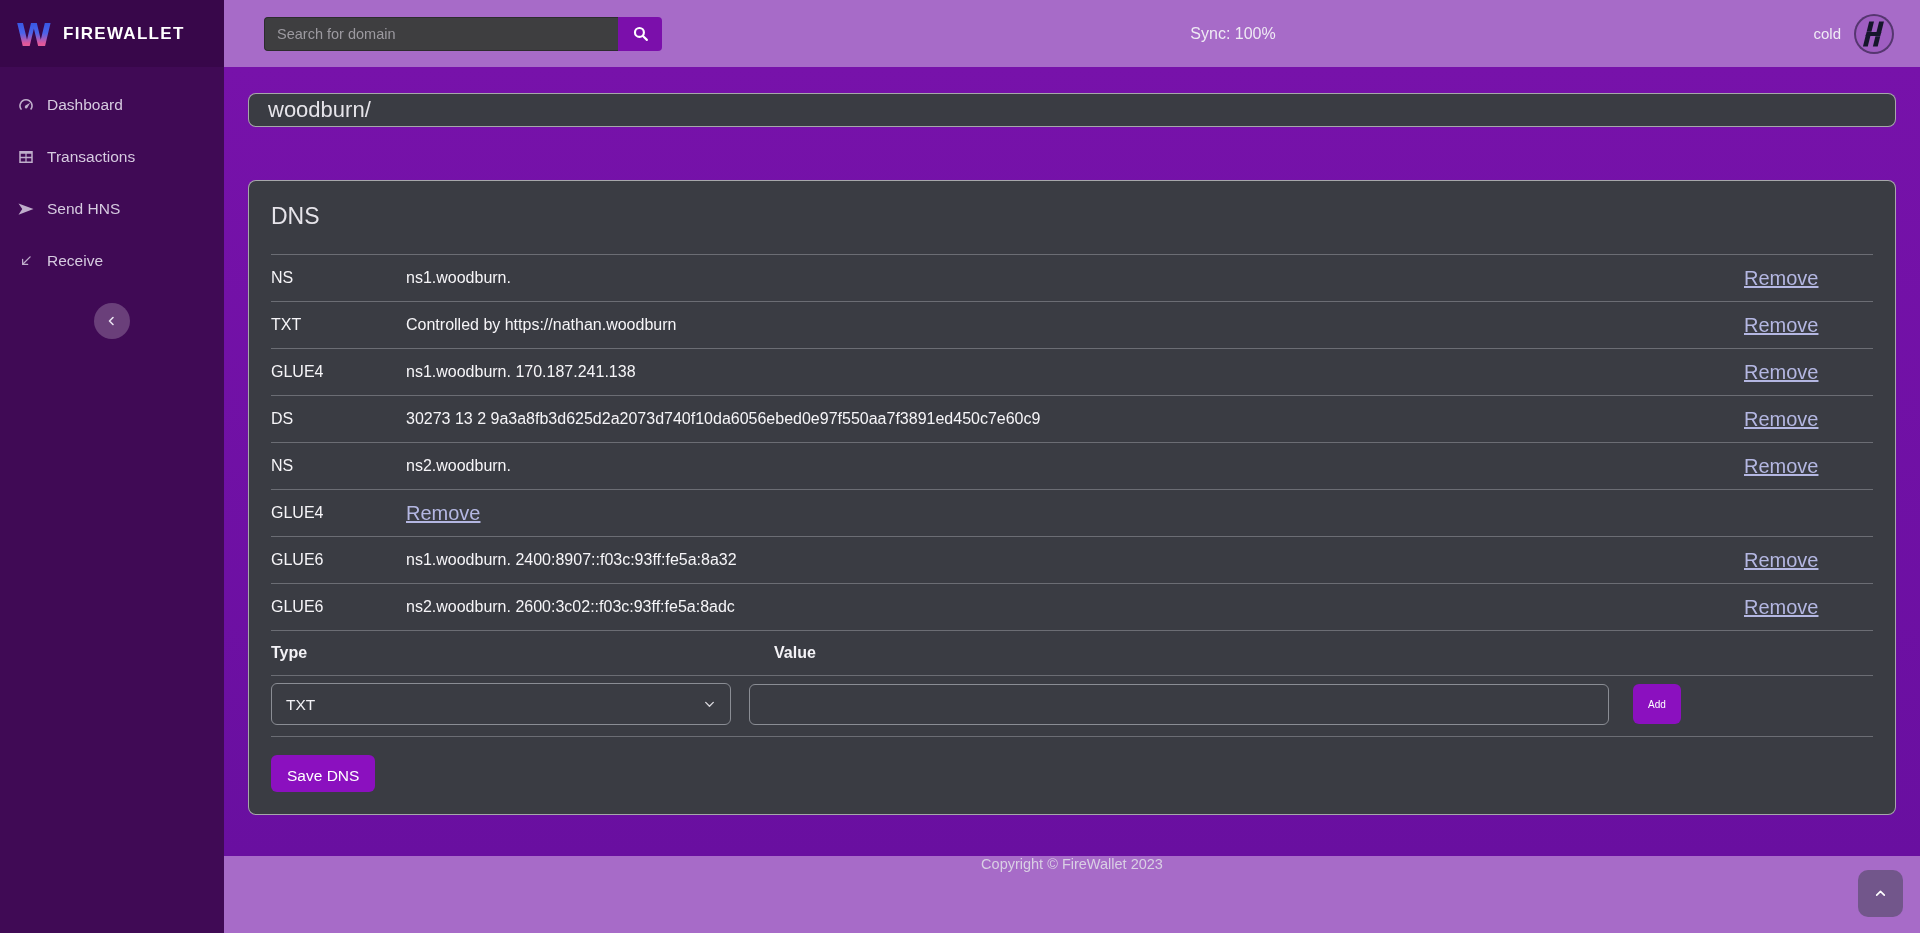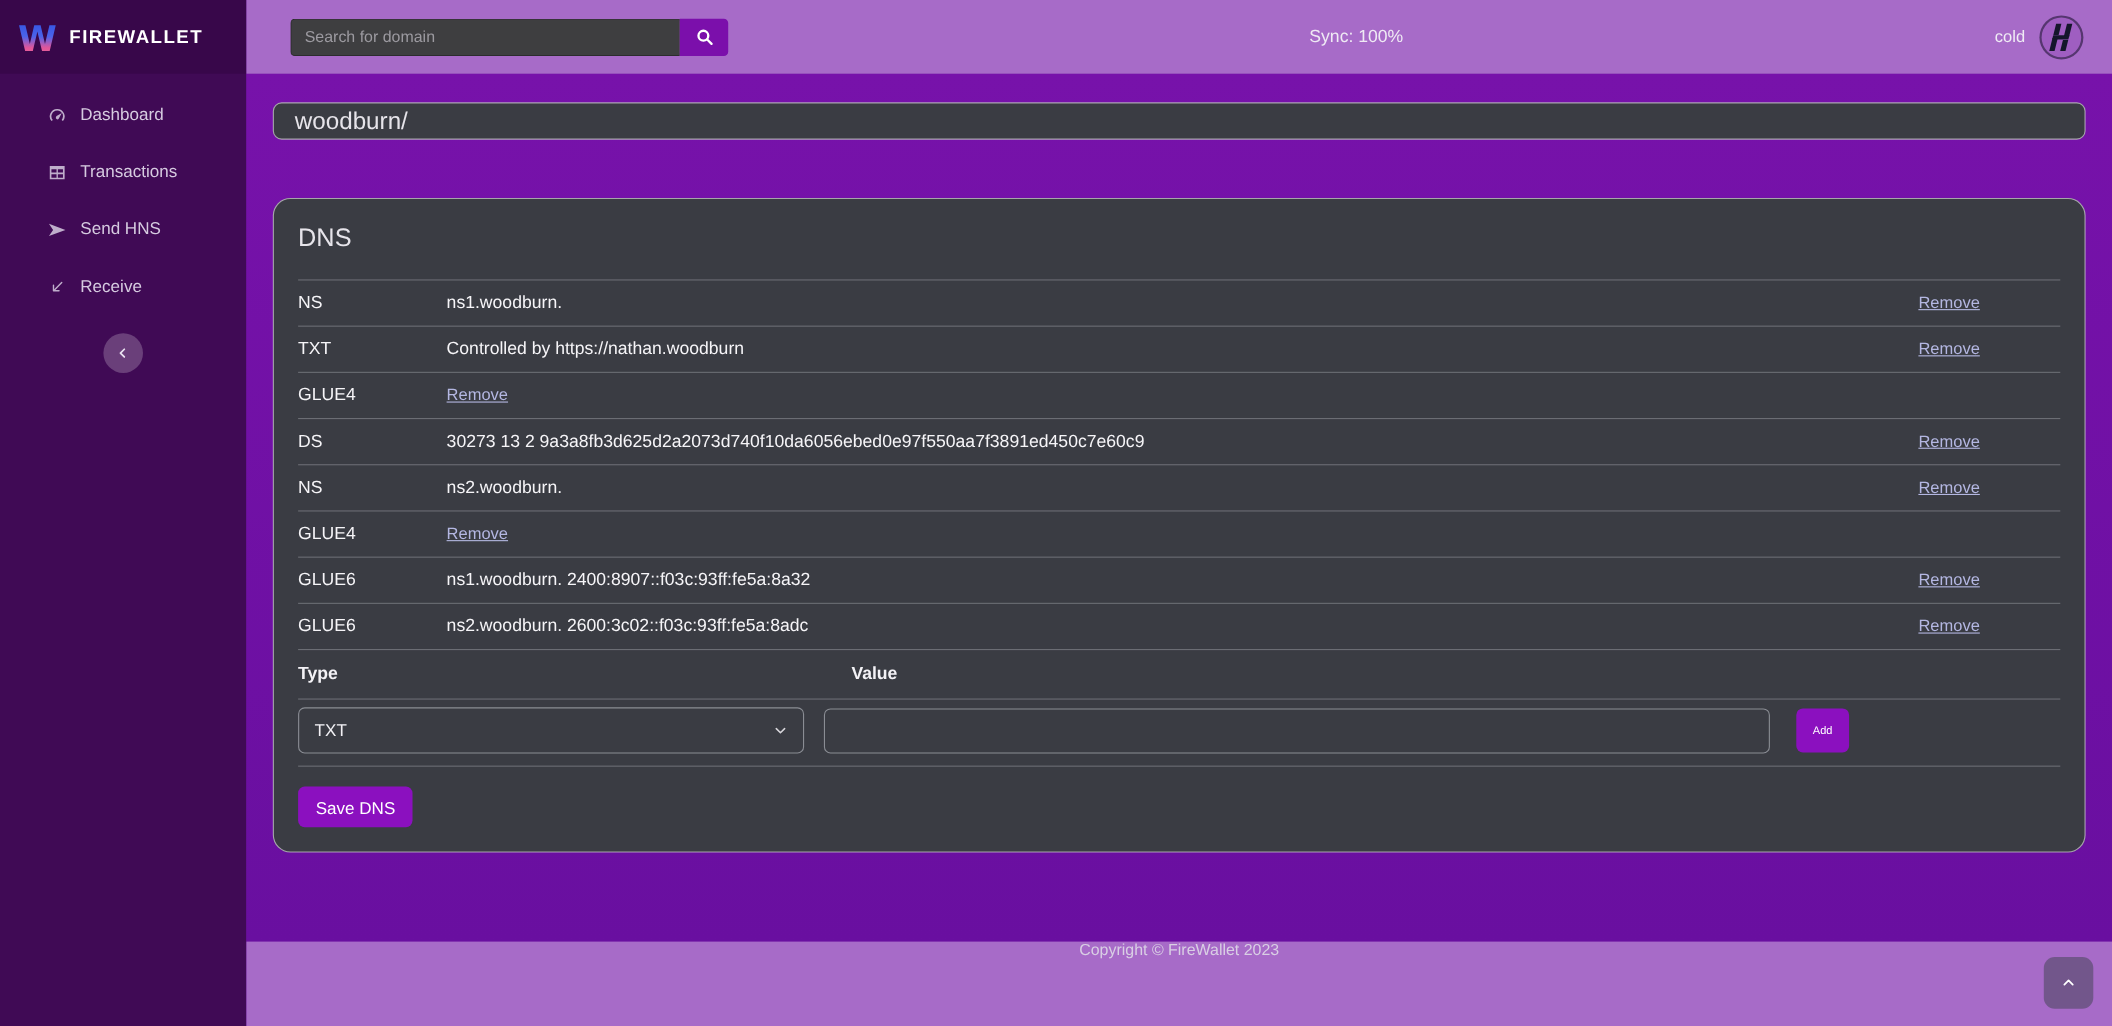--- a/index.html
+++ b/index.html
@@ -6,21 +6,21 @@
   html,body { width:1920px; height:933px; }
   body {
     font-family:"Liberation Sans", sans-serif;
     display:flex; overflow:hidden; position:relative; background:#7010a3;
   }
 
   
   .sidebar { flex:0 0 224px; width:224px; background:#400a55; display:flex; flex-direction:column; }
   .brand { height:67px; flex:0 0 67px; background:#38074a; display:flex; align-items:center; gap:11px; padding:0 16px; }
   .brand-title { color:#ffffff; font-weight:700; font-size:17px; letter-spacing:1.3px; }
-  .nav { padding-top:12px;padding-left:26px; }
+  .nav { padding-top:12px; }
   .nav-item { height:52px; display:flex; align-items:center; gap:12px; padding:0 17px; color:#d6cbe0; font-size:15.5px; cursor:pointer; }
   .nav-item .nav-icon { width:18px; height:18px; display:flex; align-items:center; justify-content:center; opacity:.85; }
   .nav-item .nav-icon svg { width:18px; height:18px; }
   .collapse-btn { width:36px; height:36px; border-radius:50%; border:none; background:rgba(255,255,255,0.22);
     color:#e9e2f0; margin:16px auto 0; display:flex; align-items:center; justify-content:center; cursor:pointer; }
 
   
   .main { flex:1; display:flex; flex-direction:column; position:relative; min-width:0; }
 
   
@@ -37,27 +37,27 @@
   .avatar { width:40px; height:40px; border-radius:50%; background:#a express;background:#9f5ec1; border:2px solid rgba(25,22,45,0.55);
     display:flex; align-items:center; justify-content:center; cursor:pointer; overflow:hidden; }
   .avatar svg { width:34px; height:34px; }
 
   
   .content { flex:1; background:linear-gradient(180deg,#7712aa,#690fa0); padding:26px 24px 0; overflow:hidden; }
   .card { background:#3a3c43; border:1px solid rgba(255,255,255,0.55); border-radius:8px; color:#eceaf0; }
   .domain-card { padding:3px 19px; margin-bottom:53px; }
   .domain-title { font-size:22px; font-weight:400; color:#e6e4ea; }
 
-  .dns-card { padding:20px 22px 22px;border-radius:16px; }
+  .dns-card { padding:20px 22px 22px; }
   .dns-title { font-size:23px; font-weight:400; color:#e6e4ea; margin:2px 0 24px; }
 
   .dns-row { display:grid; grid-template-columns:135px 1fr 129px; align-items:center;
     padding:11.5px 0; border-top:1px solid #6b6d74; font-size:16px; color:#f6f5f8; }
   .dns-row .rtype { font-weight:400; }
-  .remove-link { color:#b4b7e2; text-decoration:underline; font-size:15px; cursor:pointer; justify-self:start; }
+  .remove-link { color:#b4b7e2; text-decoration:underline; font-size:20px; cursor:pointer; justify-self:start; }
 
   .dns-form-head { display:grid; grid-template-columns:478px 884px 1fr; align-items:center;
     border-top:1px solid #6b6d74; border-bottom:1px solid #6b6d74; padding:13px 0; font-weight:700; font-size:16px; color:#f3f2f6;gap:25px; }
   .dns-form-row { display:grid; grid-template-columns:478px 884px 1fr; align-items:center; padding:7px 0 11px; }
   .select-wrap { position:relative; width:460px; }
   .type-select { width:460px; height:42px; appearance:none; -webkit-appearance:none; background:transparent;
     border:1px solid #8a8d94; border-radius:6px; color:#f2f1f5; font-size:15.5px; padding:0 14px; cursor:pointer; outline:none; }
   .select-chevron { position:absolute; right:15px; top:50%; transform:translateY(-50%); pointer-events:none; color:#d6d5da; display:flex; }
   .value-input { width:calc(100% - 24px); height:41px; background:transparent; border:1px solid #8a8d94;
     border-radius:6px; color:#f2f1f5; padding:0 12px; font-size:15.5px; outline:none; }
@@ -193,20 +193,21 @@
           <span>ns1.woodburn.</span>
           <a class="remove-link">Remove</a>
         </div>
           <div class="dns-row" style="">
           <span class="rtype">TXT</span>
           <span>Controlled by https://nathan.woodburn</span>
           <a class="remove-link">Remove</a>
         </div>
           <div class="dns-row" style="">
           <span class="rtype">GLUE4</span>
+          <span>ns1.woodburn. 170.187.241.138</span>
           <a class="remove-link">Remove</a>
         </div>
           <div class="dns-row" style="">
           <span class="rtype">DS</span>
           <span>30273 13 2 9a3a8fb3d625d2a2073d740f10da6056ebed0e97f550aa7f3891ed450c7e60c9</span>
           <a class="remove-link">Remove</a>
         </div>
           <div class="dns-row" style="">
           <span class="rtype">NS</span>
           <span>ns2.woodburn.</span>

